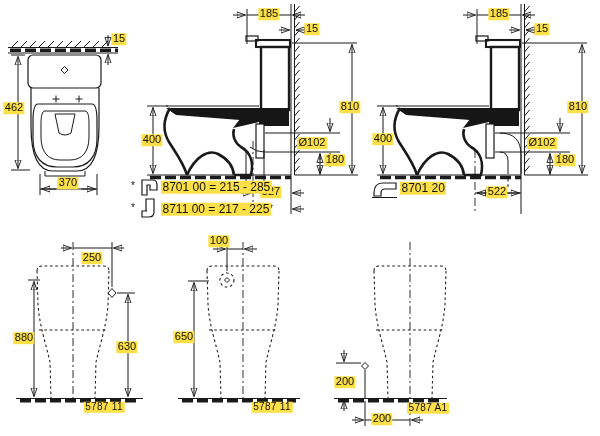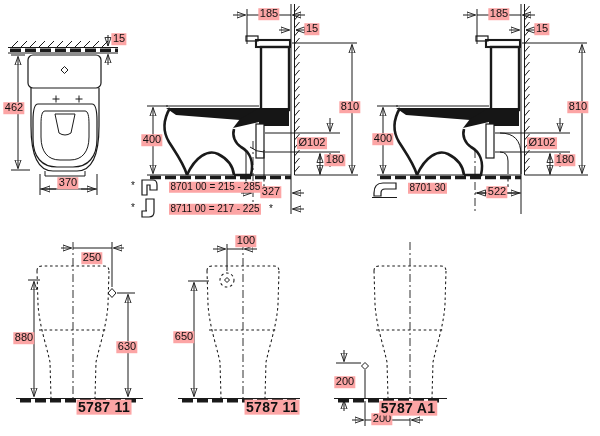--- a/index.html
+++ b/index.html
@@ -10,24 +10,24 @@
   .thk{stroke-width:3.4;stroke-dasharray:11 4;}
   .fil{fill:#161616;stroke:none;}
   .wht{fill:#fff;}
   .sw12{stroke-width:1.2;}
   .sw2{stroke-width:2.1;}
   .sw24{stroke-width:2.4;}
   .sw26{stroke-width:2.6;}
   .dsh{stroke-dasharray:2.6 2.7;stroke-width:1.05;}
   .dashdot{stroke-dasharray:8 3 2 3;stroke-width:0.9;}
   .lbl{position:absolute;transform:translate(-50%,-50%);font-size:11px;line-height:1.05;
-       color:#111;background:#fca5a5;padding:0 1.5px;white-space:nowrap;}
+       color:#111;background:#fde047;padding:0 1.5px;white-space:nowrap;}
   .lbl-left{transform:translate(0,-50%);}
-  .lbl-s{font-size:10px;margin-left:8px;}
-  .lbl-m{font-size:14px;letter-spacing:.3px;font-weight:bold;}
+  .lbl-s{font-size:12px;}
+  .lbl-m{font-size:10px;letter-spacing:.3px;}
   .lbl-star{font-size:10px;background:transparent;padding:0;}
 </style>
 </head>
 <body>
 
 <div class="canvas">
 
 <svg width="600" height="436" viewBox="0 0 600 436">
   <defs>
     <marker id="ah" viewBox="0 0 10 8" refX="9.5" refY="4" markerWidth="9" markerHeight="7.2" orient="auto-start-reverse">
@@ -209,28 +209,28 @@
   <span class="lbl lbl-star" style="left:133px;top:208px">*</span>
   <span class="lbl lbl-s lbl-left" style="left:161px;top:209px">8711 00 = 217 - 225</span>
 
   <span class="lbl" style="left:499px;top:14px">185</span>
   <span class="lbl" style="left:542px;top:29px">15</span>
   <span class="lbl" style="left:578px;top:107px">810</span>
   <span class="lbl" style="left:383px;top:139px">400</span>
   <span class="lbl" style="left:542px;top:143px">Ø102</span>
   <span class="lbl" style="left:565px;top:160px">180</span>
   <span class="lbl" style="left:497px;top:192px">522</span>
-  <span class="lbl lbl-s lbl-left" style="left:400px;top:188px">8701 30</span>
+  <span class="lbl lbl-s lbl-left" style="left:400px;top:188px">8701 20</span>
 
   <span class="lbl" style="left:92px;top:258px">250</span>
   <span class="lbl" style="left:24px;top:338px">880</span>
   <span class="lbl" style="left:127px;top:347px">630</span>
   <span class="lbl lbl-m" style="left:104px;top:407px">5787 11</span>
 
-  <span class="lbl" style="left:246px;top:241px">100</span>
+  <span class="lbl" style="left:219px;top:241px">100</span>
   <span class="lbl" style="left:184px;top:337px">650</span>
   <span class="lbl lbl-m" style="left:272px;top:407px">5787 11</span>
 
   <span class="lbl" style="left:345px;top:382px">200</span>
   <span class="lbl" style="left:382px;top:419px">200</span>
-  <span class="lbl lbl-m" style="left:408px;top:408px">5787 A1</span>
+  <span class="lbl lbl-m" style="left:428px;top:408px">5787 A1</span>
 
 </div>
 
 </body></html>

